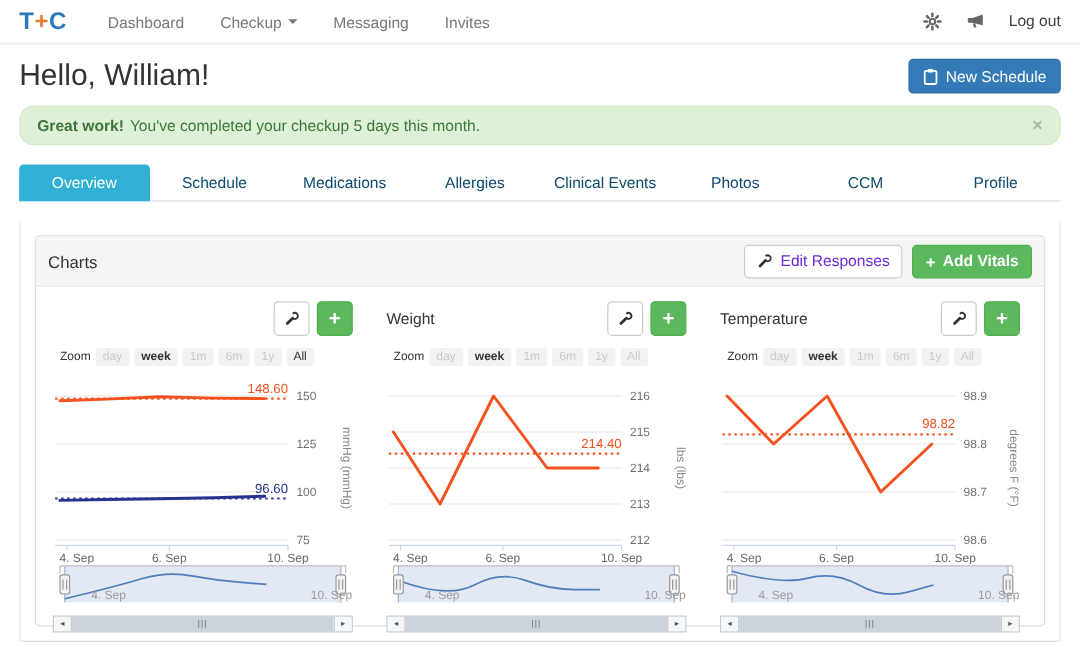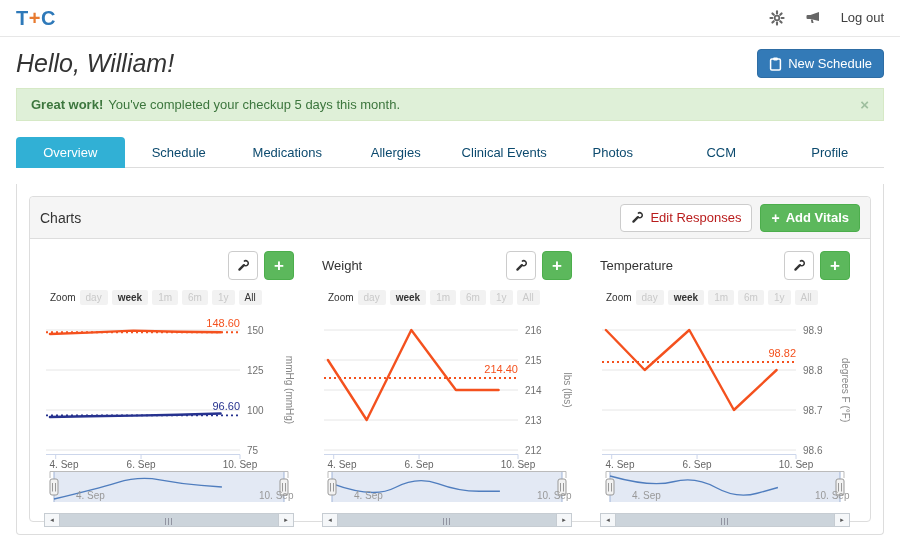--- a/index.html
+++ b/index.html
@@ -13,45 +13,45 @@
   .navbar{height:37px;display:flex;align-items:center;padding:0 16px;border-bottom:1px solid #e7e7e7;background:#fff;box-sizing:border-box;}
   .logo{font-size:20px;font-weight:bold;margin-right:34px;cursor:pointer;letter-spacing:.5px;}
   .logo .lb{color:#2e79b9;} .logo .lo{color:#e87a2f;}
   .nav-item{color:#777;font-size:13px;margin-right:30px;cursor:pointer;display:flex;align-items:center;gap:5px;}
   .caret{width:0;height:0;border-left:4px solid transparent;border-right:4px solid transparent;border-top:4px solid #777;display:inline-block;}
   .nav-right{margin-left:auto;display:flex;align-items:flex-start;gap:20px;color:#404040;font-size:13px;}
   .nav-icon{display:inline-flex;cursor:pointer;}
 
   
   .page-header{display:flex;align-items:center;padding:12px 16px 6px;}
-  .page-header h1{font-size:25px;font-weight:400;margin:0;color:#333;font-style:italic;}
+  .page-header h1{font-size:25px;font-weight:400;margin:0;color:#333;}
   .btn{border-radius:4px;font-size:13px;cursor:pointer;display:inline-flex;align-items:center;gap:6px;font-family:inherit;}
   .btn-primary{margin-left:auto;background:#337ab7;border:1px solid #2e6da4;color:#fff;padding:6px 11px;}
 
   
   .alert{margin:4px 16px 0;background:#dff0d8;border:1px solid #d6e9c6;color:#3c763d;
-    padding:8px 14px;border-radius:0;font-size:13px;display:flex;align-items:center;}
+    padding:8px 14px;border-radius:12px;font-size:13px;display:flex;align-items:center;}
   .alert b{margin-right:5px;}
   .alert .close{margin-left:auto;color:#9fbf9f;font-weight:bold;font-size:15px;cursor:pointer;line-height:1;}
 
   
   .tabs{display:flex;margin:16px 16px 0;}
   .tab{flex:1;text-align:center;font-size:13px;color:#0c4a6e;padding:8px 0 7px;cursor:pointer;
     border-bottom:1px solid #ddd;box-sizing:border-box;}
   .tab.active{background:#31b0d5;color:#fff;border-radius:4px 4px 0 0;border-bottom-color:#31b0d5;}
 
   
   .tab-content{margin:16px 16px;border:1px solid #ddd;border-top:none;border-radius:0 0 4px 4px;
     padding:12px;height:351px;box-sizing:border-box;background:#fff;}
   .panel{border:1px solid #ddd;border-radius:4px;height:100%;box-sizing:border-box;}
   .panel-heading{background:#f5f5f5;border-bottom:1px solid #ddd;border-radius:4px 4px 0 0;
     padding:6px 10px;display:flex;align-items:center;height:42px;box-sizing:border-box;}
   .panel-title{font-size:14px;color:#333;}
   .heading-buttons{margin-left:auto;display:flex;gap:8px;}
-  .btn-default{background:#fff;border:1px solid #ccc;color:#b91c1c;padding:5px 10px;}
+  .btn-default{background:#fff;border:1px solid #ccc;color:#6d28d9;padding:5px 10px;}
   .btn-success{background:#5cb85c;border:1px solid #4cae4c;color:#fff;padding:5px 10px;font-weight:bold;}
   .btn-success .plus{font-weight:bold;font-size:14px;}
 
   
   .charts-row{display:flex;gap:28px;padding:12px 14px 0;}
   .chart-col{width:250px;flex:0 0 250px;}
   .chart-head{display:flex;align-items:flex-start;height:36px;}
   .chart-title{font-size:13px;color:#333;padding-top:7px;}
   .chart-btns{margin-left:auto;display:flex;gap:6px;}
   .mini-btn{width:30px;height:29px;border-radius:4px;display:inline-flex;align-items:center;justify-content:center;cursor:pointer;box-sizing:border-box;}
@@ -74,20 +74,35 @@
 </style>
 </head>
 <body>
 
 <div class="app">
 
   <nav class="navbar">
     <div class="logo">
       <span class="lb">T</span><span class="lo">+</span><span class="lb">C</span>
     </div>
+    <div id="nav-items" style="display:flex;align-items:center;">
+        <span class="nav-item">
+          <span>Dashboard</span>
+        </span>
+        <span class="nav-item">
+          <span>Checkup</span>
+          <span class="caret"></span>
+        </span>
+        <span class="nav-item">
+          <span>Messaging</span>
+        </span>
+        <span class="nav-item">
+          <span>Invites</span>
+        </span>
+      </div>
     <div class="nav-right">
       <span class="nav-icon">
         <svg width="16" height="16" viewBox="0 0 16 16">
           <circle cx="8" cy="8" r="2.3" fill="none" stroke="#666" stroke-width="1.7"></circle>
           <g stroke="#666" stroke-width="2.1" stroke-linecap="round">
             <line x1="8" y1="1.4" x2="8" y2="3.4"></line>
               <line x1="8" y1="12.6" x2="8" y2="14.6"></line>
             <line x1="1.4" y1="8" x2="3.4" y2="8"></line>
               <line x1="12.6" y1="8" x2="14.6" y2="8"></line>
             <line x1="3.4" y1="3.4" x2="4.8" y2="4.8"></line>

